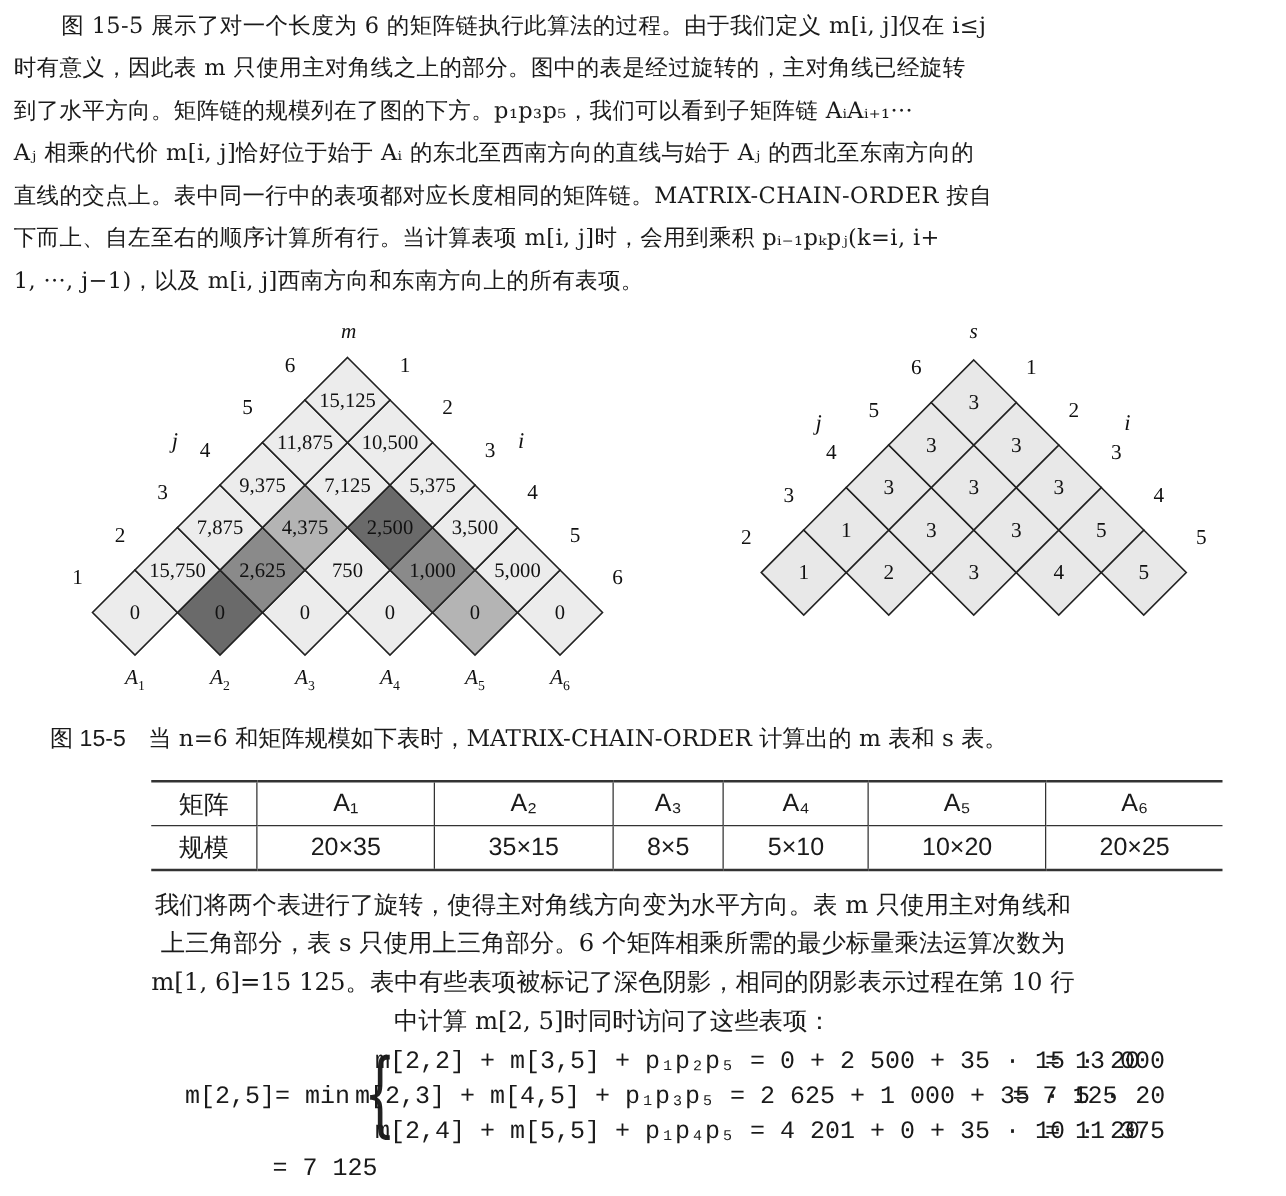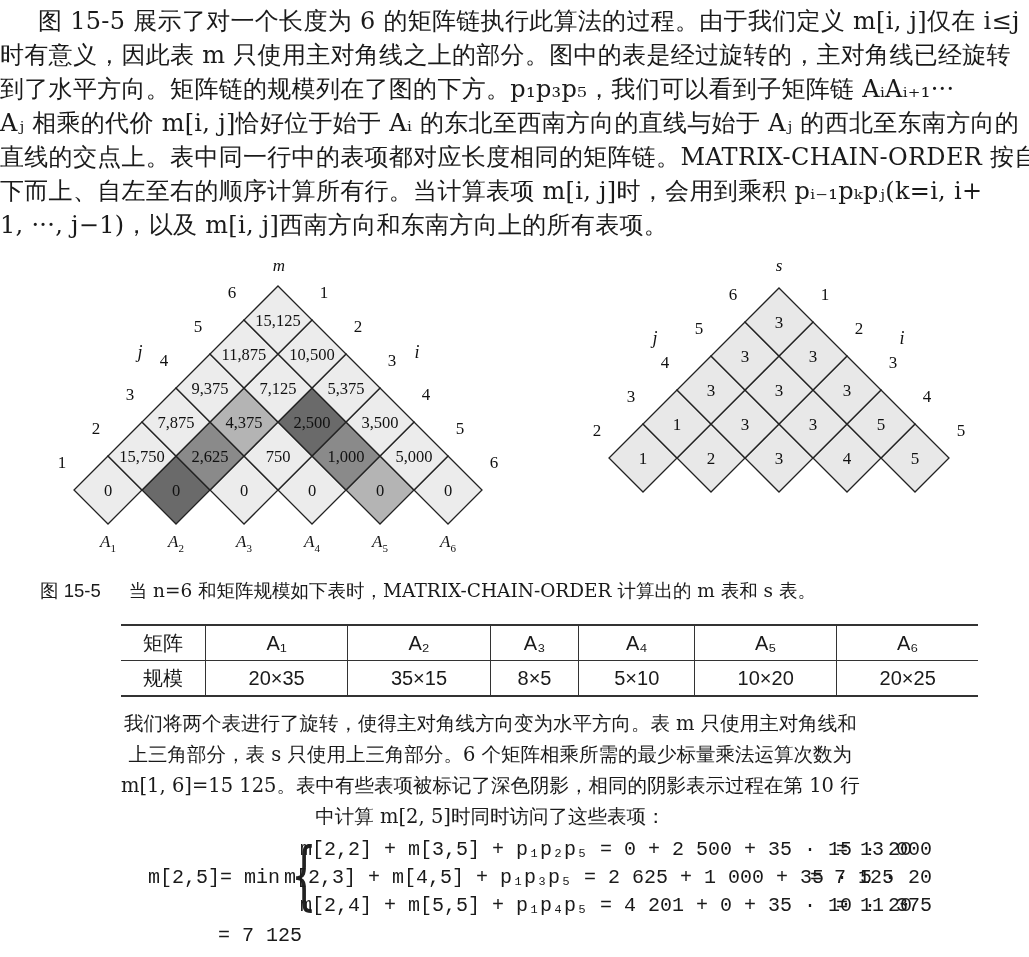--- a/index.html
+++ b/index.html
@@ -1,23 +1,23 @@
 <!DOCTYPE html>
 <html><head>
 <meta charset="utf-8">
 <style>
   html, body { margin:0; padding:0; background:#fff; }
   body { width:1029px; height:957px; position:relative; overflow:hidden;
          font-family:"DejaVu Serif","Liberation Serif",serif; color:#1a1a1a; }
-  .para { position:absolute; left:0; width:822px; font-size:24px; line-height:34px; letter-spacing:0.3px; }
+  .para { position:absolute; left:11px; width:822px; font-size:18px; line-height:34px; letter-spacing:0.3px; }
   .para p { margin:0; white-space:nowrap; }
   .indent { padding-left:38px; }
   #fig { position:absolute; left:0; top:250px; }
   .caption { position:absolute; left:40px; top:578px; font-size:18.5px; white-space:nowrap; }
-  .caption .num { margin-right:28px; font-family:"Liberation Sans",sans-serif; }
+  .caption .num { margin-right:18px; font-family:"Liberation Sans",sans-serif; }
   table.dims { position:absolute; left:121px; top:624px; border-collapse:collapse; width:857px;
                font-family:"Liberation Sans",sans-serif; font-size:20px; }
   table.dims td { border-left:1px solid #333; text-align:center; height:32px; }
   table.dims td:first-child { border-left:none; width:82px; font-family:"DejaVu Sans",sans-serif; }
   table.dims tr.hdr td { border-top:2px solid #333; border-bottom:1.5px solid #333; }
   table.dims tr.row2 td { border-bottom:2px solid #333; }
   .para2 { position:absolute; left:121px; top:708px; font-size:19.5px; line-height:31px;text-align:center; }
   .para2 p { margin:0; white-space:nowrap; }
   .eq { position:absolute; font-family:Liberation Mono, monospace; font-size:20px; white-space:nowrap; }
   .brace { position:absolute; left:291px; top:838px; font-size:74px; line-height:74px; transform:scaleX(0.55); transform-origin:left; font-family:"DejaVu Serif",serif; color:#222; }

